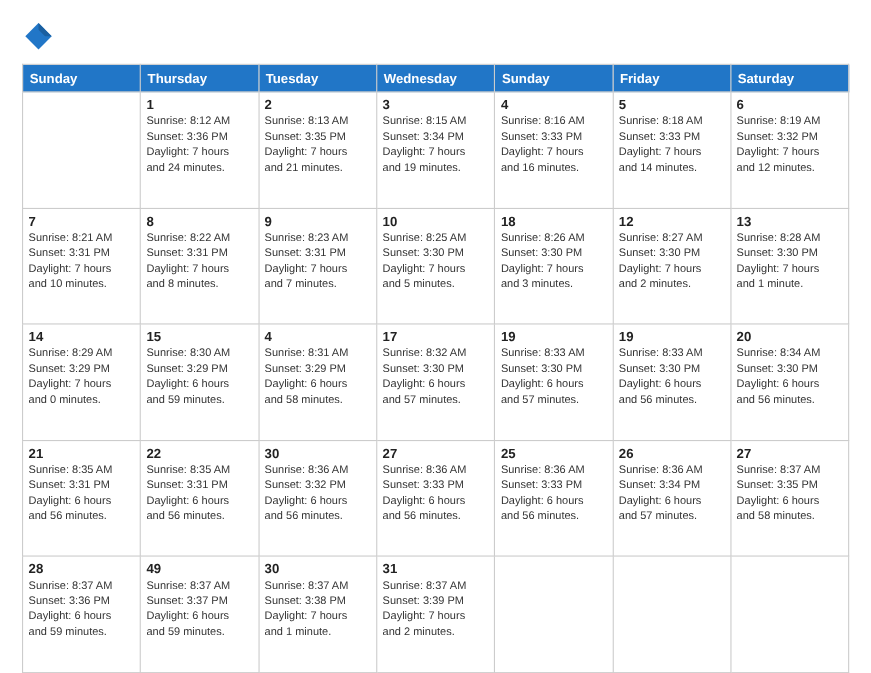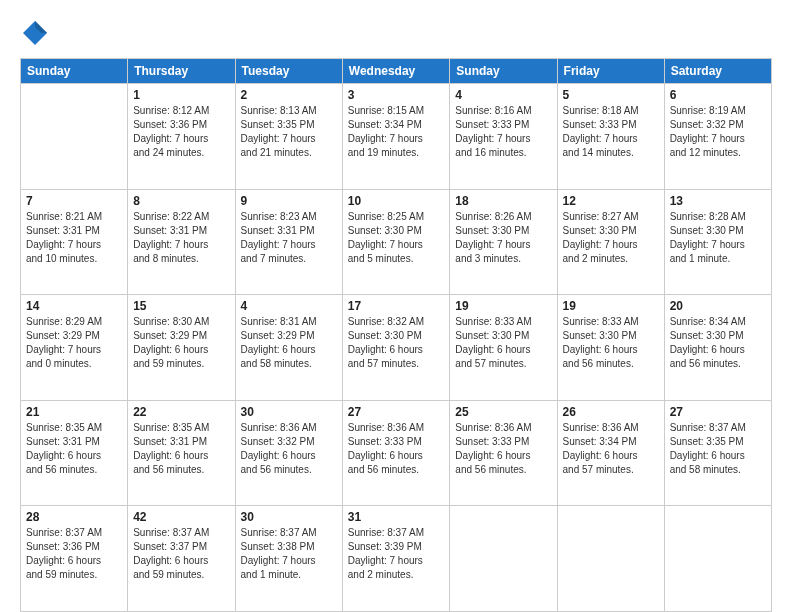--- a/index.html
+++ b/index.html
@@ -247,21 +247,21 @@
             <span class="day-num">27</span>
             <div class="day-info">Sunrise: 8:37 AM<br>Sunset: 3:35 PM<br>Daylight: 6 hours<br>and 58 minutes.</div>
           </td>
         </tr>
         <tr style="height: 78px;">
           <td>
             <span class="day-num">28</span>
             <div class="day-info">Sunrise: 8:37 AM<br>Sunset: 3:36 PM<br>Daylight: 6 hours<br>and 59 minutes.</div>
           </td>
           <td>
-            <span class="day-num">42</span>
+            <span class="day-num">49</span>
             <div class="day-info">Sunrise: 8:37 AM<br>Sunset: 3:37 PM<br>Daylight: 6 hours<br>and 59 minutes.</div>
           </td>
           <td>
             <span class="day-num">30</span>
             <div class="day-info">Sunrise: 8:37 AM<br>Sunset: 3:38 PM<br>Daylight: 7 hours<br>and 1 minute.</div>
           </td>
           <td>
             <span class="day-num">31</span>
             <div class="day-info">Sunrise: 8:37 AM<br>Sunset: 3:39 PM<br>Daylight: 7 hours<br>and 2 minutes.</div>
           </td>

